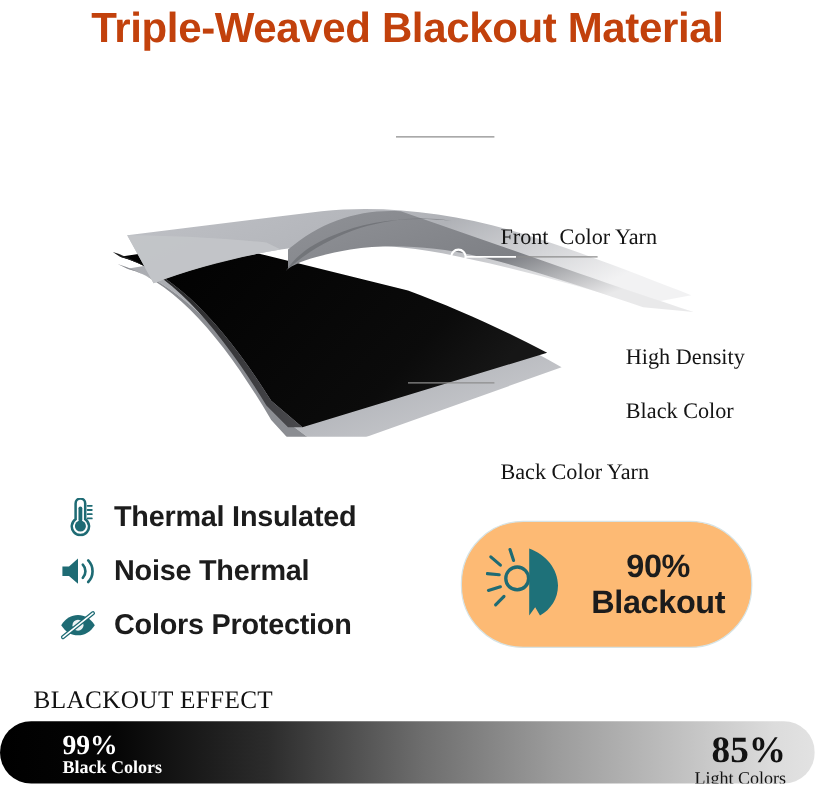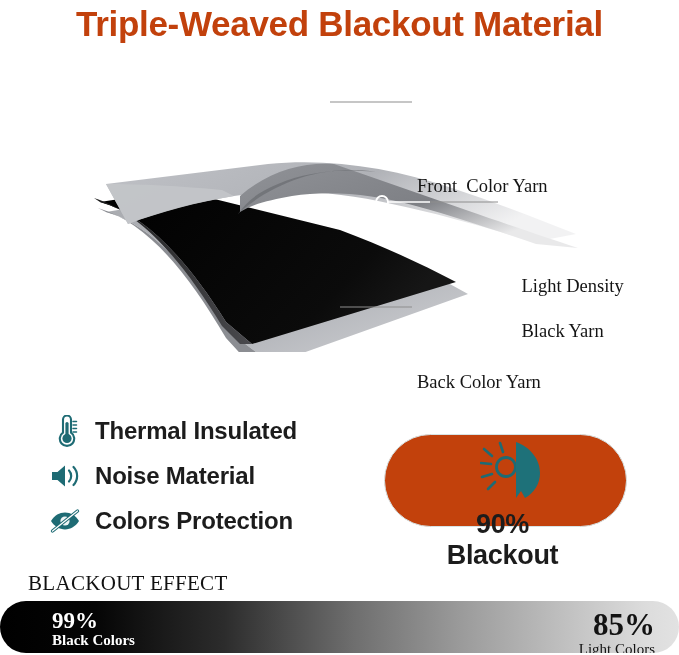--- a/index.html
+++ b/index.html
@@ -28,21 +28,21 @@
     font-size: 35px;
     letter-spacing: -0.3px;
     color: #c2410c;
     white-space: nowrap;
   }
 
   
   .diagram {
     position: absolute;
     left: 0;
-    top: 72px;
+    top: 84px;
     width: 608px;
     height: 280px;
   }
   .diagram svg { display: block; }
 
   .leader-label {
     position: absolute;
     font-family: "Liberation Serif", serif;
     font-size: 18.5px;
     color: #141414;
@@ -83,28 +83,27 @@
     letter-spacing: -0.2px;
     white-space: nowrap;
   }
 
   
   .badge {
     position: absolute;
     left: 384px;
     top: 434px;
     width: 243px;
-    height: 93px;
+    height: 106px;
     border: 1.5px solid #d6e3e5;
     border-radius: 52px;
-    background: #c2410c;
+    background: #fdba74;
     display: flex;
     align-items: center;
     box-sizing: border-box;
-    flex-direction: column;
   }
   .badge-icon {
     width: 74px;
     height: 70px;
     flex: 0 0 74px;
     margin-left: 18px;
     display: flex;
     align-items: center;
     justify-content: center;
   }
@@ -238,22 +237,22 @@
     </g>
 
     <g>
       <circle cx="382" cy="130" r="6" fill="none" stroke="#ffffff" stroke-width="1.8"></circle>
       <line x1="388" y1="130" x2="430" y2="130" stroke="#ffffff" stroke-width="1.4"></line>
     </g>
   </svg>
 
   <div class="leader-label lbl-front">Front  Color Yarn</div>
   <div class="leader-label lbl-high">
-    <span>Light Density</span><br>
-    <span>Black Yarn</span>
+    <span>High Density</span><br>
+    <span>Black Color</span>
   </div>
   <div class="leader-label lbl-back">Back Color Yarn</div>
 </div>
 
 <div class="features">
 
   <div class="feature-row">
     <span class="feature-icon">
       <svg width="30" height="32" viewBox="0 0 30 32" xmlns="http://www.w3.org/2000/svg">
         <path d="M13 4.5a4 4 0 0 1 8 0v13.2a7.2 7.2 0 1 1-8 0Z" fill="none" stroke="#1e6b74" stroke-width="2.1"></path>
@@ -271,21 +270,21 @@
   </div>
 
   <div class="feature-row">
     <span class="feature-icon">
       <svg width="32" height="28" viewBox="0 0 32 28" xmlns="http://www.w3.org/2000/svg">
         <path d="M3 10h5.5L16 3.5v21L8.5 18H3Z" fill="#1e6b74"></path>
         <path d="M20 8.5a8 8 0 0 1 0 11" fill="none" stroke="#1e6b74" stroke-width="2.2" stroke-linecap="round"></path>
         <path d="M24.5 5a13 13 0 0 1 0 18" fill="none" stroke="#1e6b74" stroke-width="2.2" stroke-linecap="round"></path>
       </svg>
     </span>
-    <span class="feature-label">Noise Material</span>
+    <span class="feature-label">Noise Thermal</span>
   </div>
 
   <div class="feature-row">
     <span class="feature-icon">
       <svg width="34" height="28" viewBox="0 0 34 28" xmlns="http://www.w3.org/2000/svg">
         <path d="M3 14c3.6-5.6 8.4-8.4 14-8.4S27.4 8.4 31 14c-3.6 5.6-8.4 8.4-14 8.4S6.6 19.6 3 14Z" fill="#1e6b74"></path>
         <circle cx="17" cy="14" r="4.6" fill="#ffffff" opacity="0.92"></circle>
         <line x1="4.5" y1="24" x2="29.5" y2="4" stroke="#1e6b74" stroke-width="3.4" stroke-linecap="round"></line>
         <line x1="4.5" y1="24" x2="29.5" y2="4" stroke="#ffffff" stroke-width="1.3" stroke-linecap="round"></line>
       </svg>

